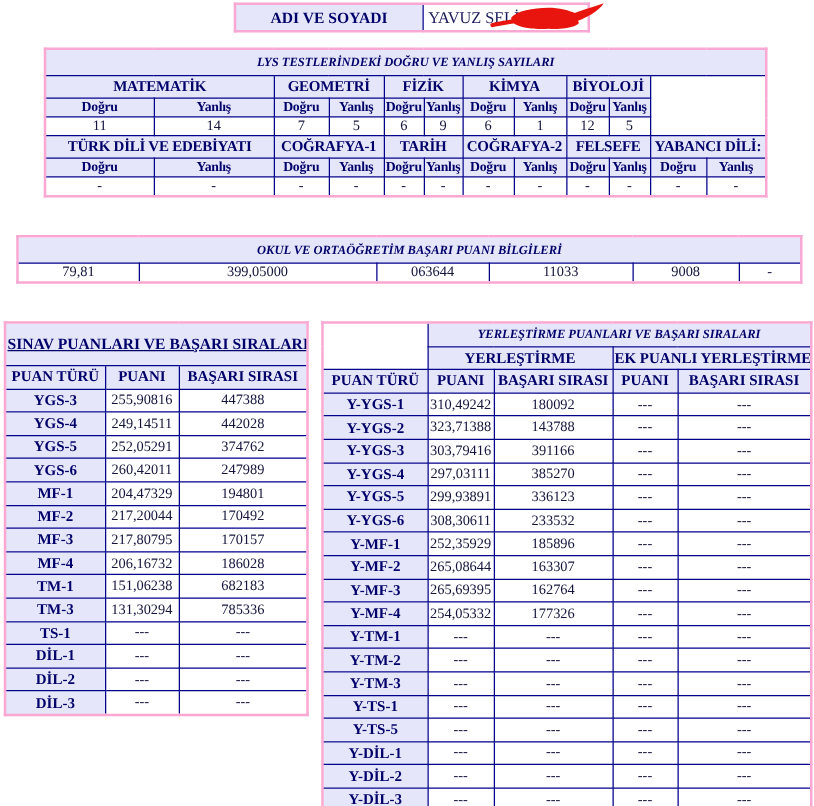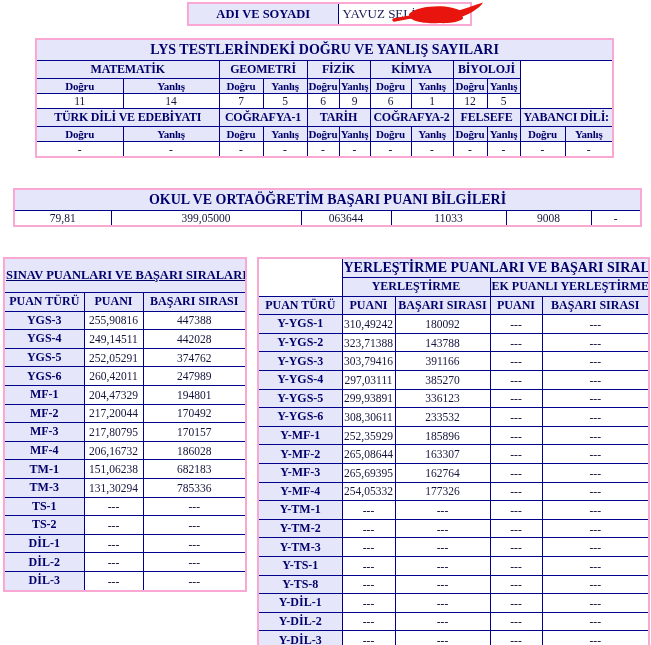--- a/index.html
+++ b/index.html
@@ -10,21 +10,21 @@
   }
   .abs{position:absolute;}
   table{border-collapse:collapse;table-layout:fixed;border:2px solid #f9a8d4;}
   th,td{
     border:1px solid #00008B;text-align:center;vertical-align:middle;
     overflow:hidden;white-space:nowrap;padding:1px 1px;
   }
   th{background:#E6E6FA;color:#00006B;font-weight:bold;font-size:12px;}
   td.val{background:#ffffff;color:#14143C;font-weight:normal;font-size:11.5px;}
   td.blank{background:#ffffff;border:1px solid #00008B;}
-  .ttl{font-size:14px;height:18px;}
+  .ttl{font-size:10px;height:18px;font-style:italic;}
   th.dy{font-size:11px;letter-spacing:-0.2px;padding:1px 0;}
   th.subj{font-size:12px;letter-spacing:-0.2px;}
   
   .name-label{font-size:12.5px;}
   td.name-val{background:#fff;color:#1A1A5A;font-size:13px;text-align:left;padding-left:4px;}
   
   .bt td,.bt th{height:15.6px;}
   .bt th.bigttl{height:31px;font-size:12.5px;text-decoration:underline;}
   .bt td.rowlabel{background:#E6E6FA;color:#00006B;font-weight:bold;font-size:12px;}
   .scribble{pointer-events:none;}
@@ -235,25 +235,20 @@
           <td class="val">151,06238</td>
           <td class="val">682183</td>
         </tr>
         <tr>
           <td class="rowlabel">TM-3</td>
           <td class="val">131,30294</td>
           <td class="val">785336</td>
         </tr>
         <tr>
           <td class="rowlabel">TS-1</td>
-          <td class="val">---</td>
-          <td class="val">---</td>
-        </tr>
-        <tr>
-          <td class="rowlabel">TS-2</td>
           <td class="val">---</td>
           <td class="val">---</td>
         </tr>
         <tr>
           <td class="rowlabel">DİL-1</td>
           <td class="val">---</td>
           <td class="val">---</td>
         </tr>
         <tr>
           <td class="rowlabel">DİL-2</td>
@@ -388,21 +383,21 @@
           <td class="val">---</td>
         </tr>
         <tr>
           <td class="rowlabel">Y-TS-1</td>
           <td class="val">---</td>
           <td class="val">---</td>
           <td class="val">---</td>
           <td class="val">---</td>
         </tr>
         <tr>
-          <td class="rowlabel">Y-TS-8</td>
+          <td class="rowlabel">Y-TS-5</td>
           <td class="val">---</td>
           <td class="val">---</td>
           <td class="val">---</td>
           <td class="val">---</td>
         </tr>
         <tr>
           <td class="rowlabel">Y-DİL-1</td>
           <td class="val">---</td>
           <td class="val">---</td>
           <td class="val">---</td>

